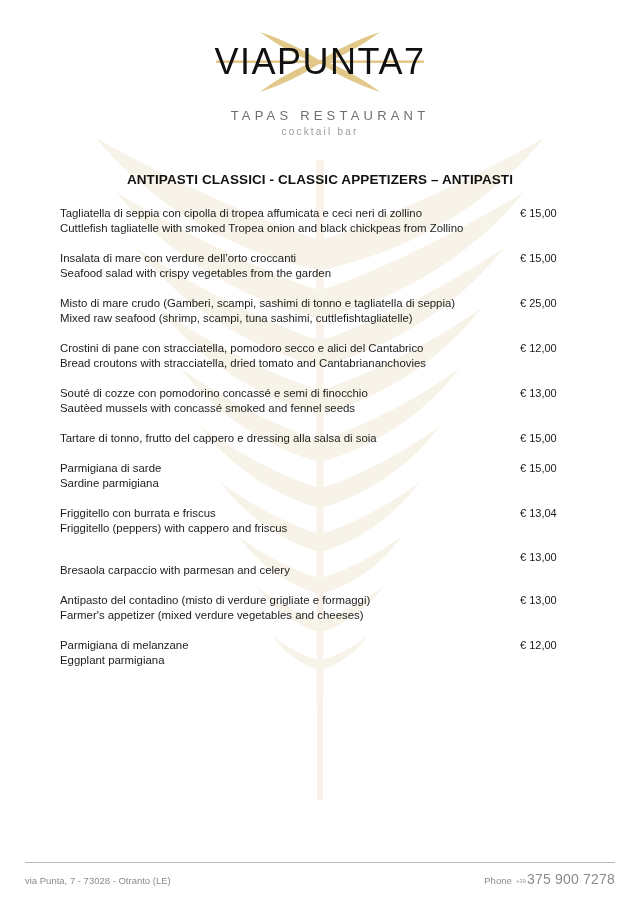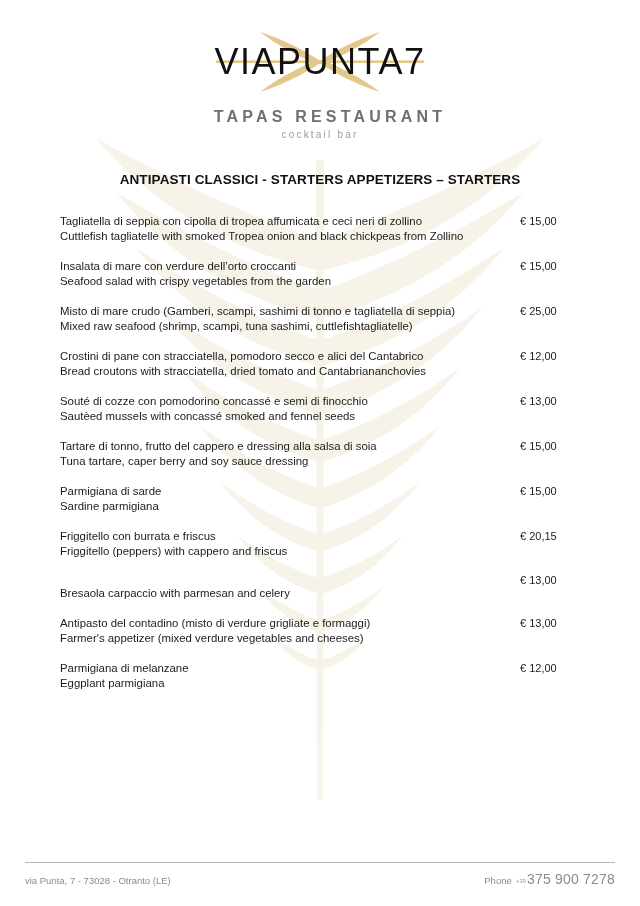--- a/index.html
+++ b/index.html
@@ -57,24 +57,24 @@
     z-index: 2;
     font-family: "Liberation Sans", sans-serif;
     font-size: 36px;
     font-weight: 400;
     letter-spacing: 1.5px;
     color: #111111;
     line-height: 72px;
   }
   .logo-sub1 {
     margin-top: 10px;
-    font-size: 16px;
+    font-size: 13px;
     letter-spacing: 4.2px;
     color: #6f6f6f;
-    font-weight: 700;
+    font-weight: 400;
     margin-left: 20px;
   }
   .logo-sub2 {
     margin-top: 3px;
     font-size: 10px;
     letter-spacing: 2.2px;
     color: #9a9a9a;
     font-weight: 400;
   }
 
@@ -92,21 +92,20 @@
     z-index: 3;
   }
 
   
   .menu {
     position: absolute;
     left: 60px;
     top: 206px;
     width: 512px;
     z-index: 3;
-    margin-top: 8px;
   }
   .menu-item {
     margin-bottom: 15px;
   }
   .item-row {
     display: flex;
     align-items: baseline;
     justify-content: space-between;
   }
   .name-it {
@@ -232,21 +231,21 @@
           <path d="M120 37 C130 42 141 47 154 51 C142 42 131 37 120 34 Z"></path>
           <path d="M120 37 C128 41 137 44 147 47 C137 40 128 36 120 34 Z"></path>
         </g>
       </svg>
       <div class="logo-word">VIAPUNTA7</div>
     </div>
     <div class="logo-sub1">TAPAS RESTAURANT</div>
     <div class="logo-sub2">cocktail bar</div>
   </div>
 
-  <div class="section-title">ANTIPASTI CLASSICI - STARTERS APPETIZERS – STARTERS</div>
+  <div class="section-title">ANTIPASTI CLASSICI - CLASSIC APPETIZERS – ANTIPASTI</div>
 
   <div class="menu" id="menu-list">
       <div class="menu-item">
         <div class="item-row">
           <div class="name-it">Tagliatella di seppia con cipolla di tropea affumicata e ceci neri di zollino</div>
           <div class="price">€ 15,00</div>
         </div>
         <div class="name-en">Cuttlefish tagliatelle with smoked Tropea onion and black chickpeas from Zollino</div>
       </div>
       <div class="menu-item">
@@ -275,33 +274,32 @@
           <div class="name-it">Souté di cozze con pomodorino concassé e semi di finocchio</div>
           <div class="price">€ 13,00</div>
         </div>
         <div class="name-en">Sautèed mussels with concassé smoked and fennel seeds</div>
       </div>
       <div class="menu-item">
         <div class="item-row">
           <div class="name-it">Tartare di tonno, frutto del cappero e dressing alla salsa di soia</div>
           <div class="price">€ 15,00</div>
         </div>
-        <div class="name-en">Tuna tartare, caper berry and soy sauce dressing</div>
       </div>
       <div class="menu-item">
         <div class="item-row">
           <div class="name-it">Parmigiana di sarde</div>
           <div class="price">€ 15,00</div>
         </div>
         <div class="name-en">Sardine parmigiana</div>
       </div>
       <div class="menu-item">
         <div class="item-row">
           <div class="name-it">Friggitello con burrata e friscus</div>
-          <div class="price">€ 20,15</div>
+          <div class="price">€ 13,04</div>
         </div>
         <div class="name-en">Friggitello (peppers) with cappero and friscus</div>
       </div>
       <div class="menu-item">
         <div class="item-row">
           <div class="price">€ 13,00</div>
         </div>
         <div class="name-en">Bresaola carpaccio with parmesan and celery</div>
       </div>
       <div class="menu-item">

